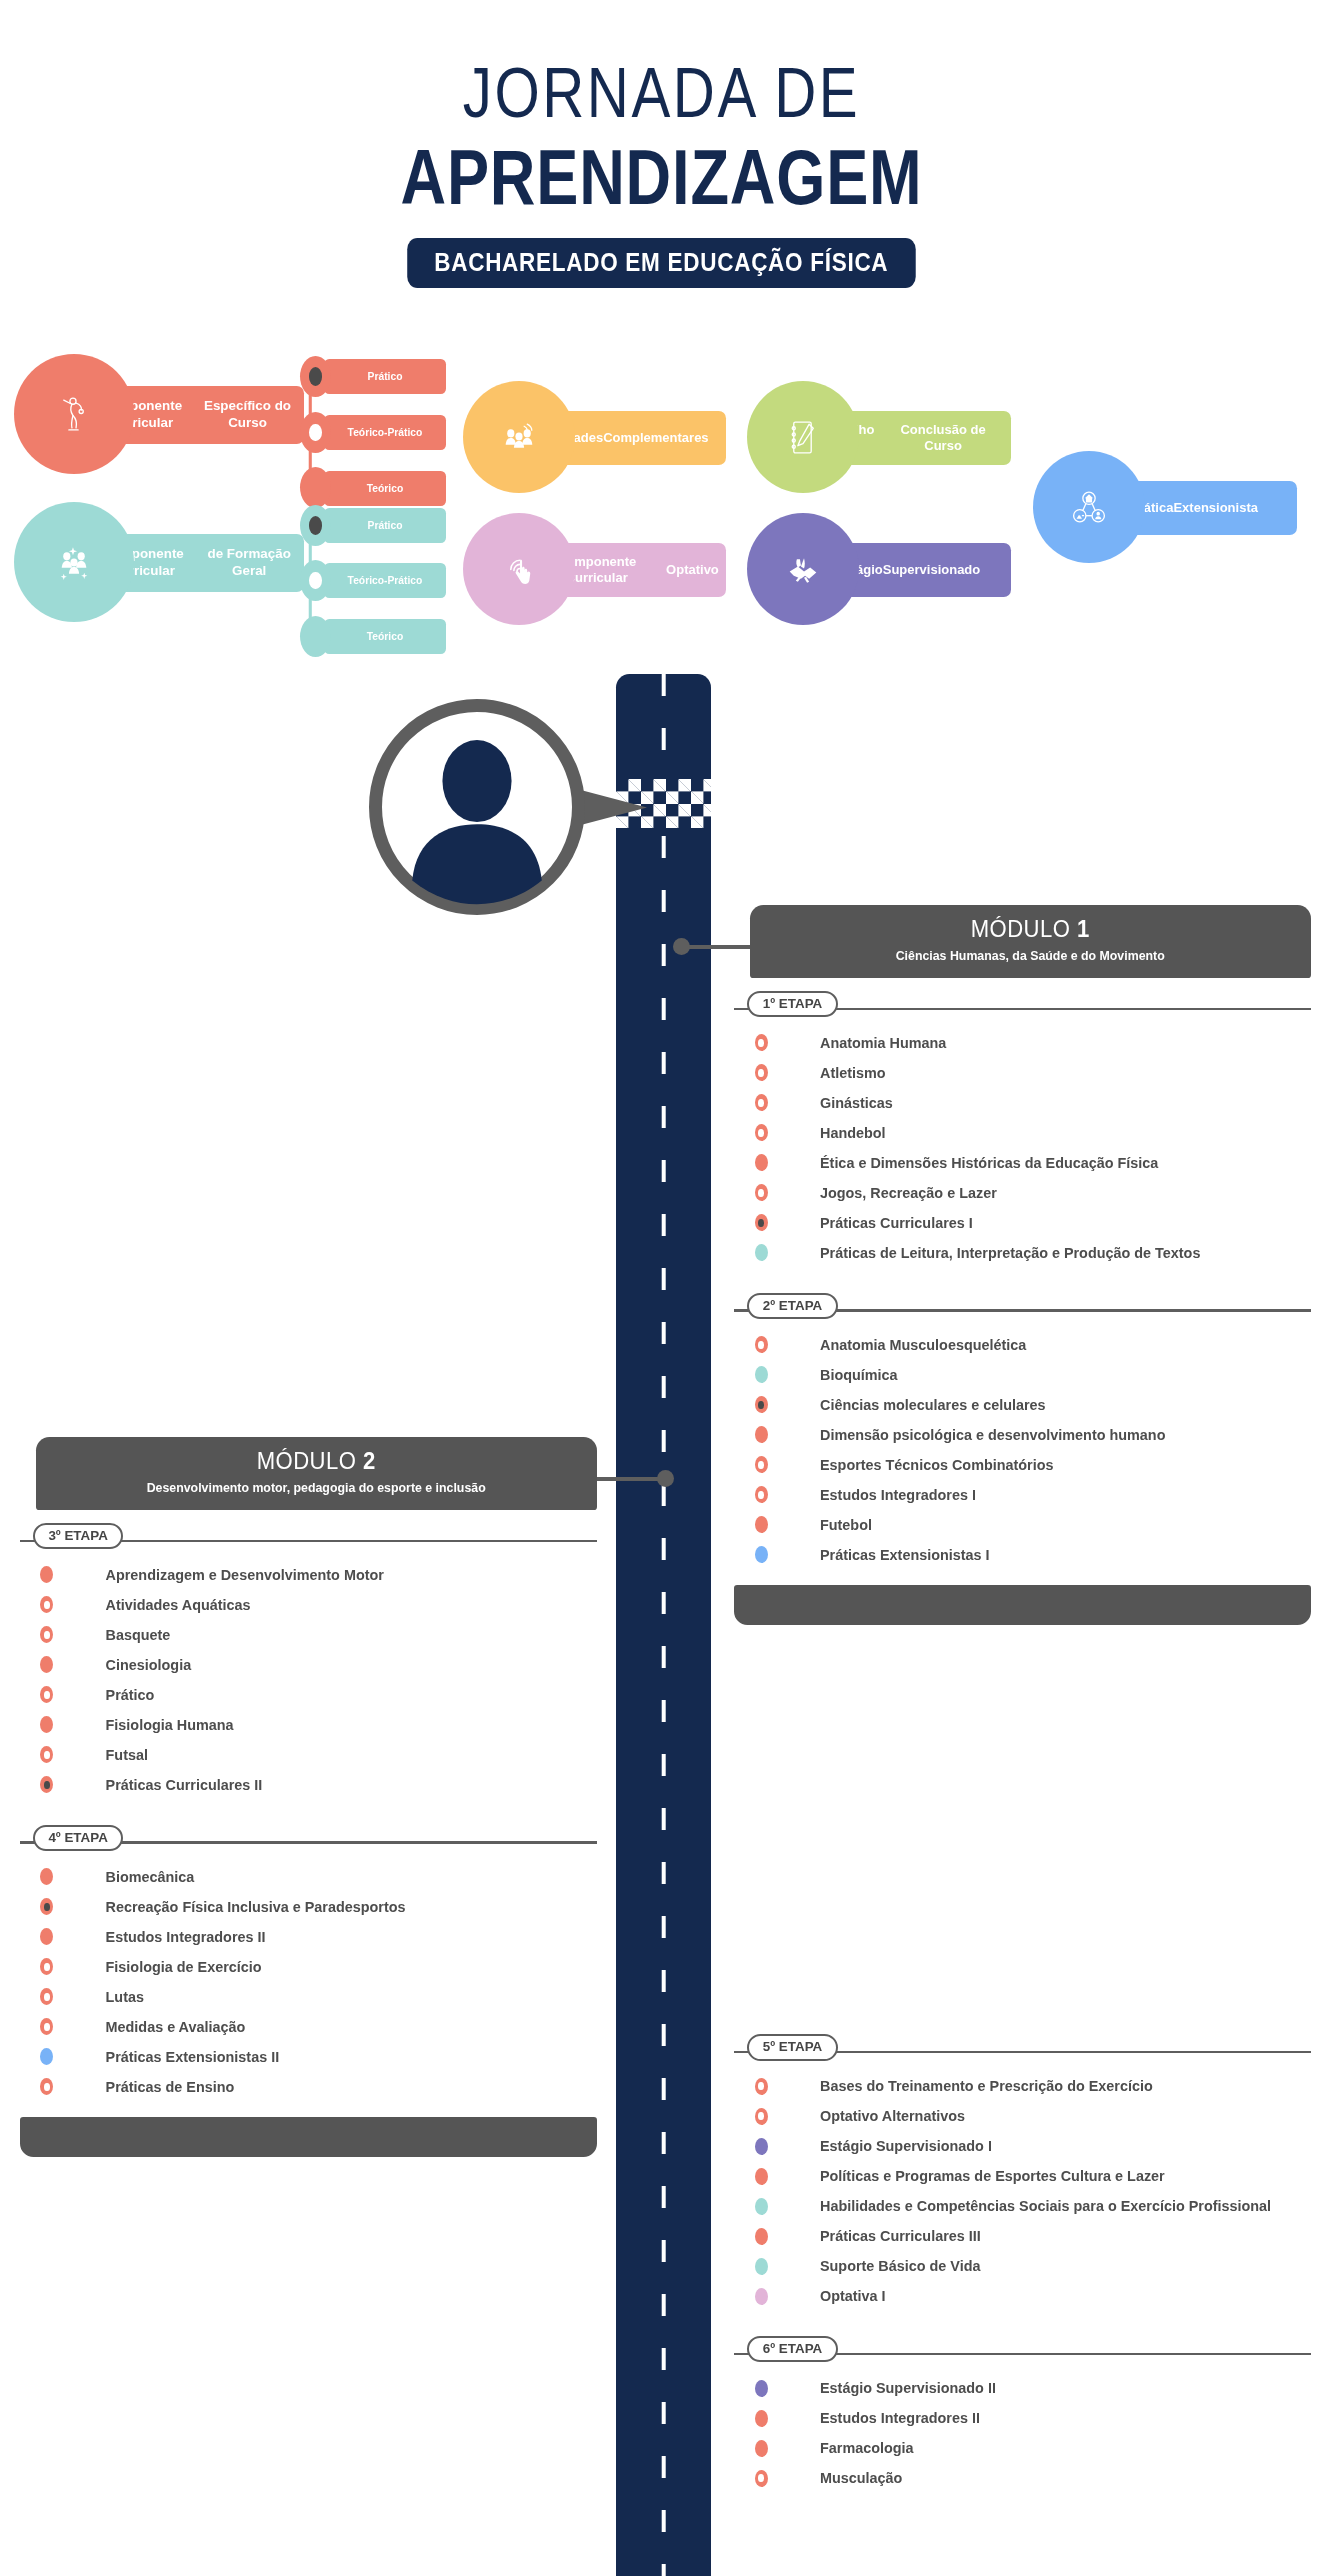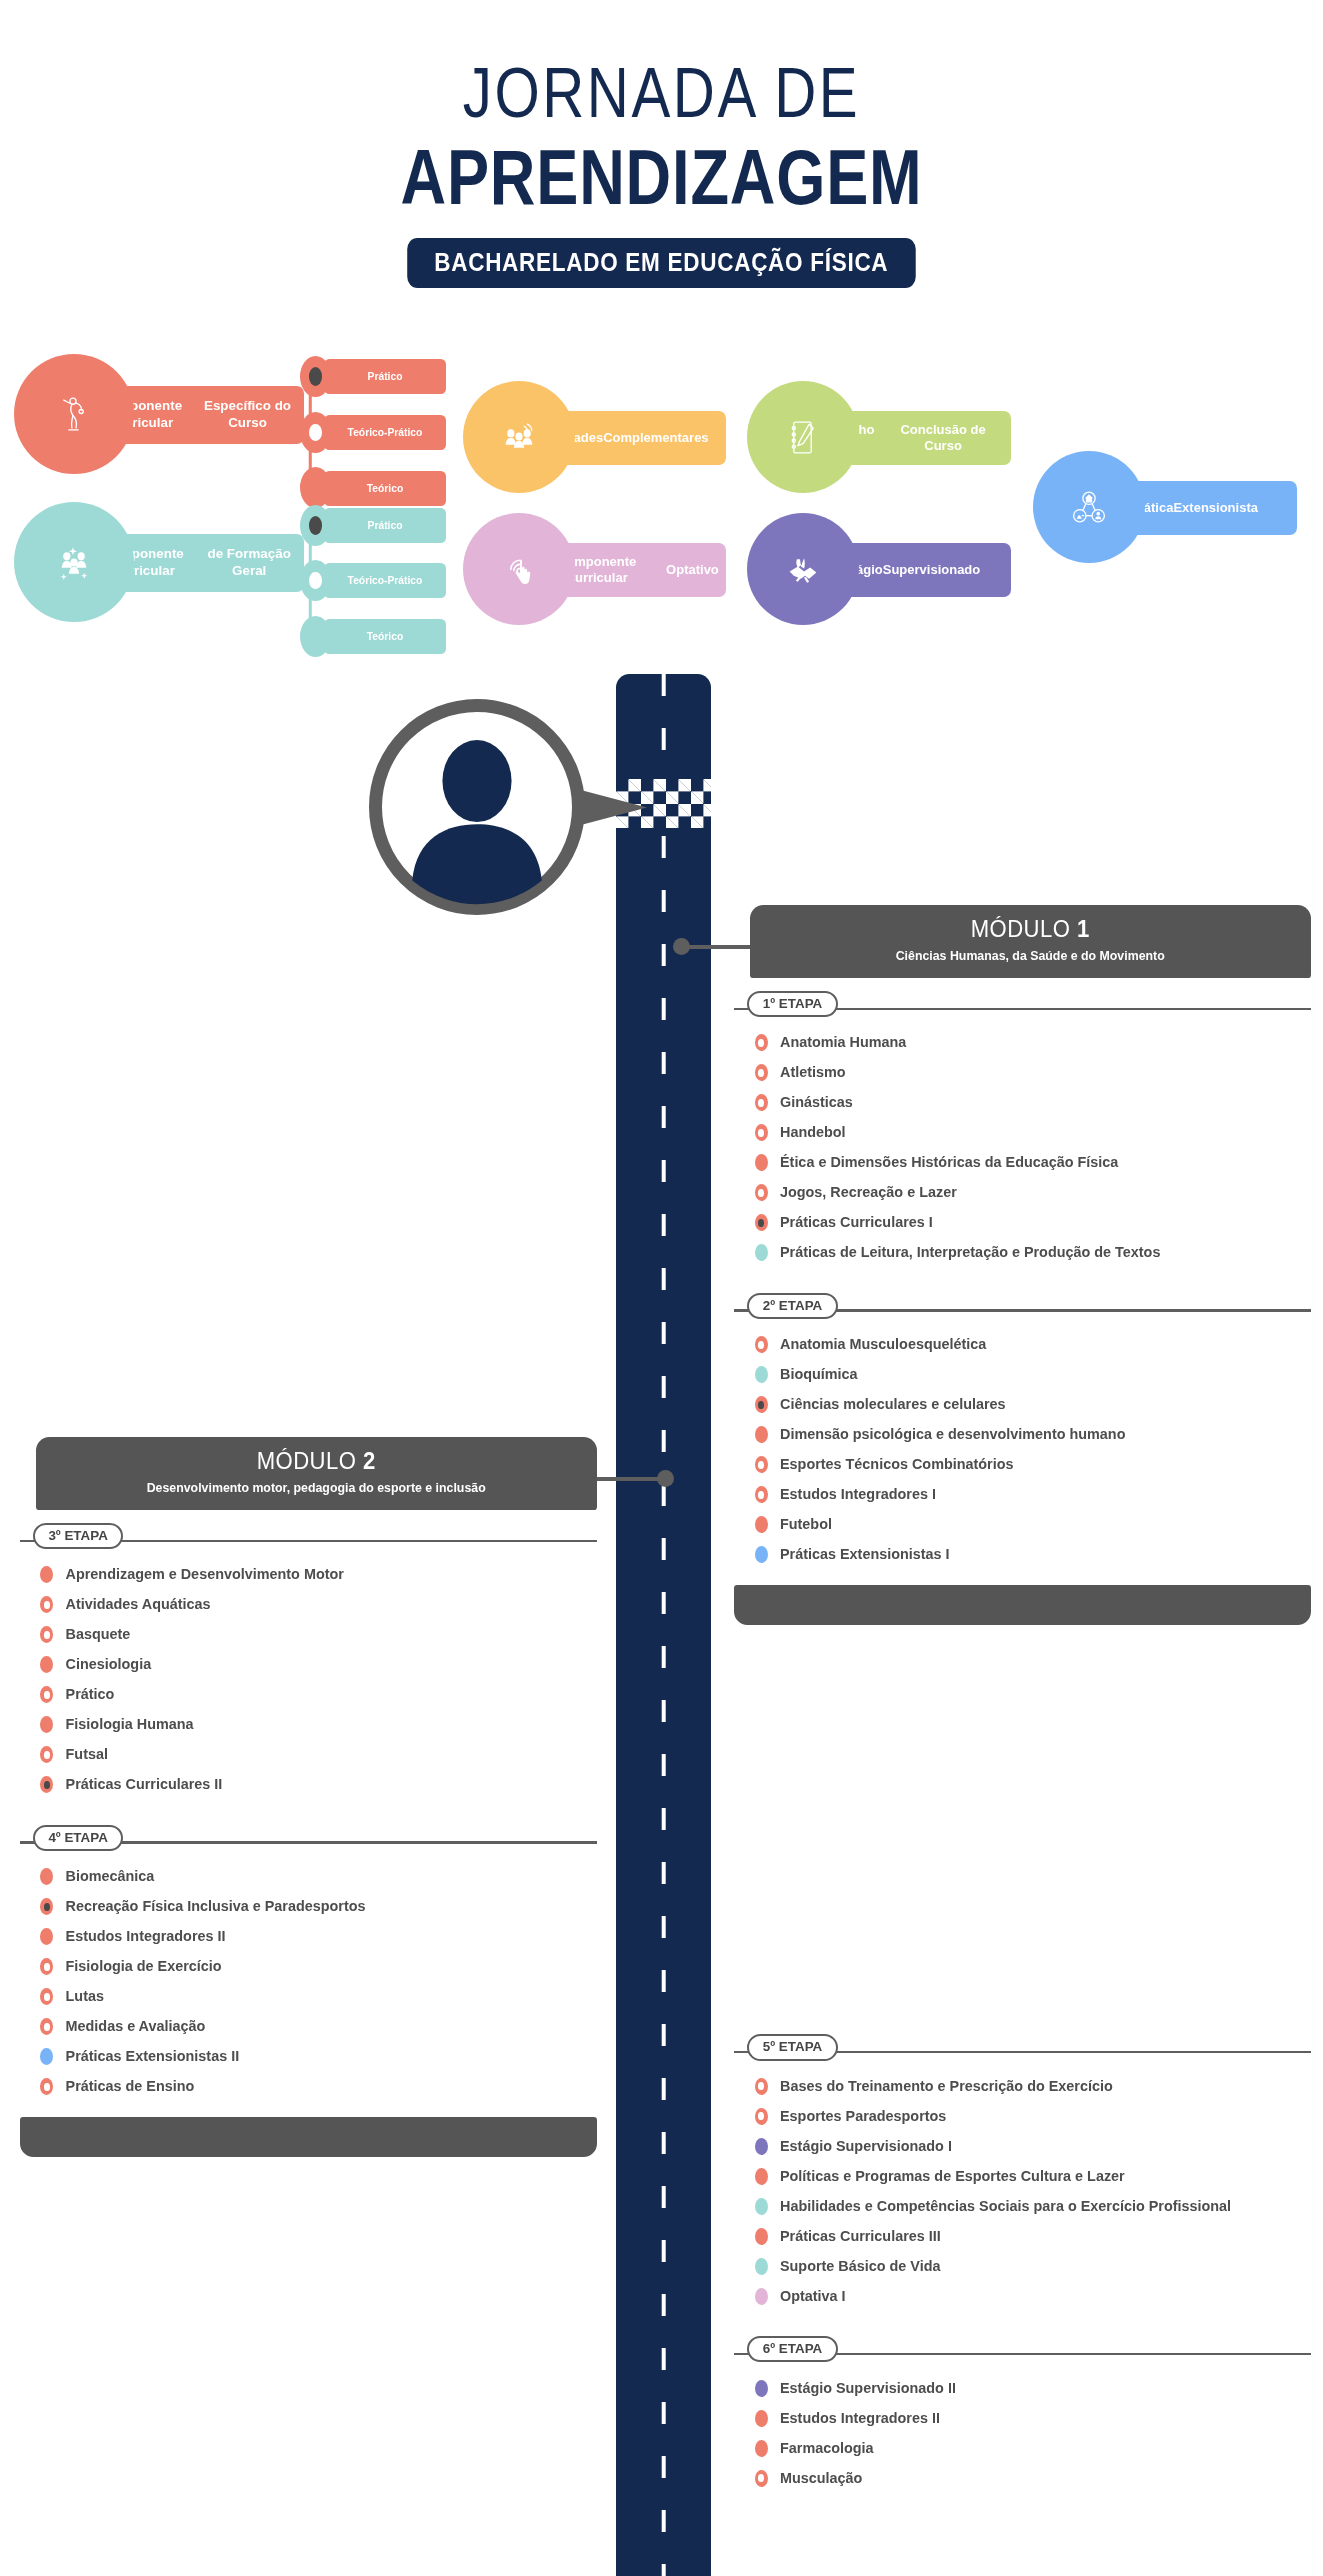--- a/index.html
+++ b/index.html
@@ -149,22 +149,23 @@
     position: absolute; left: 13.4px; top: 0;
     background: #ffffff; border: 2.6px solid #5e5e5e; border-radius: 17.5px;
     padding: 3.1px 13.4px 4.1px 13.4px;
     font-size: 13.4px; font-weight: 700; color: #454545;
     font-family: "Liberation Sans Narrow", "Liberation Sans", sans-serif;
     text-align: right;
   }
 
   .disc-list { padding: 7.2px 0 5.2px 20.6px; }
   .disc {
-    display: flex; 
+    display: flex; align-items: center;
     margin-bottom: 13px;
+    gap: 40px;
   }
   .disc .bullet {
     width: 13px; height: 17px; border-radius: 50%;
     flex: 0 0 auto; margin-right: 12.4px;
     display: flex; align-items: center; justify-content: center;
   }
   .disc .bullet .hole {
     width: 5.7px; height: 7.7px; border-radius: 50%; background: #ffffff;
   }
   .disc .bullet .hole.dark { background: #4a4a4a; }
@@ -617,21 +618,21 @@
           <div class="disc">
             <div class="bullet" style="background:#ef7d6b">
               <div class="hole"></div>
             </div>
             <div class="label">Bases do Treinamento e Prescrição do Exercício</div>
           </div>
           <div class="disc">
             <div class="bullet" style="background:#ef7d6b">
               <div class="hole"></div>
             </div>
-            <div class="label">Esportes Paradesportos</div>
+            <div class="label">Optativo Alternativos</div>
           </div>
           <div class="disc">
             <div class="bullet" style="background:#7d76bd"></div>
             <div class="label">Estágio Supervisionado I</div>
           </div>
           <div class="disc">
             <div class="bullet" style="background:#ef7d6b"></div>
             <div class="label">Políticas e Programas de Esportes Cultura e Lazer</div>
           </div>
           <div class="disc">

